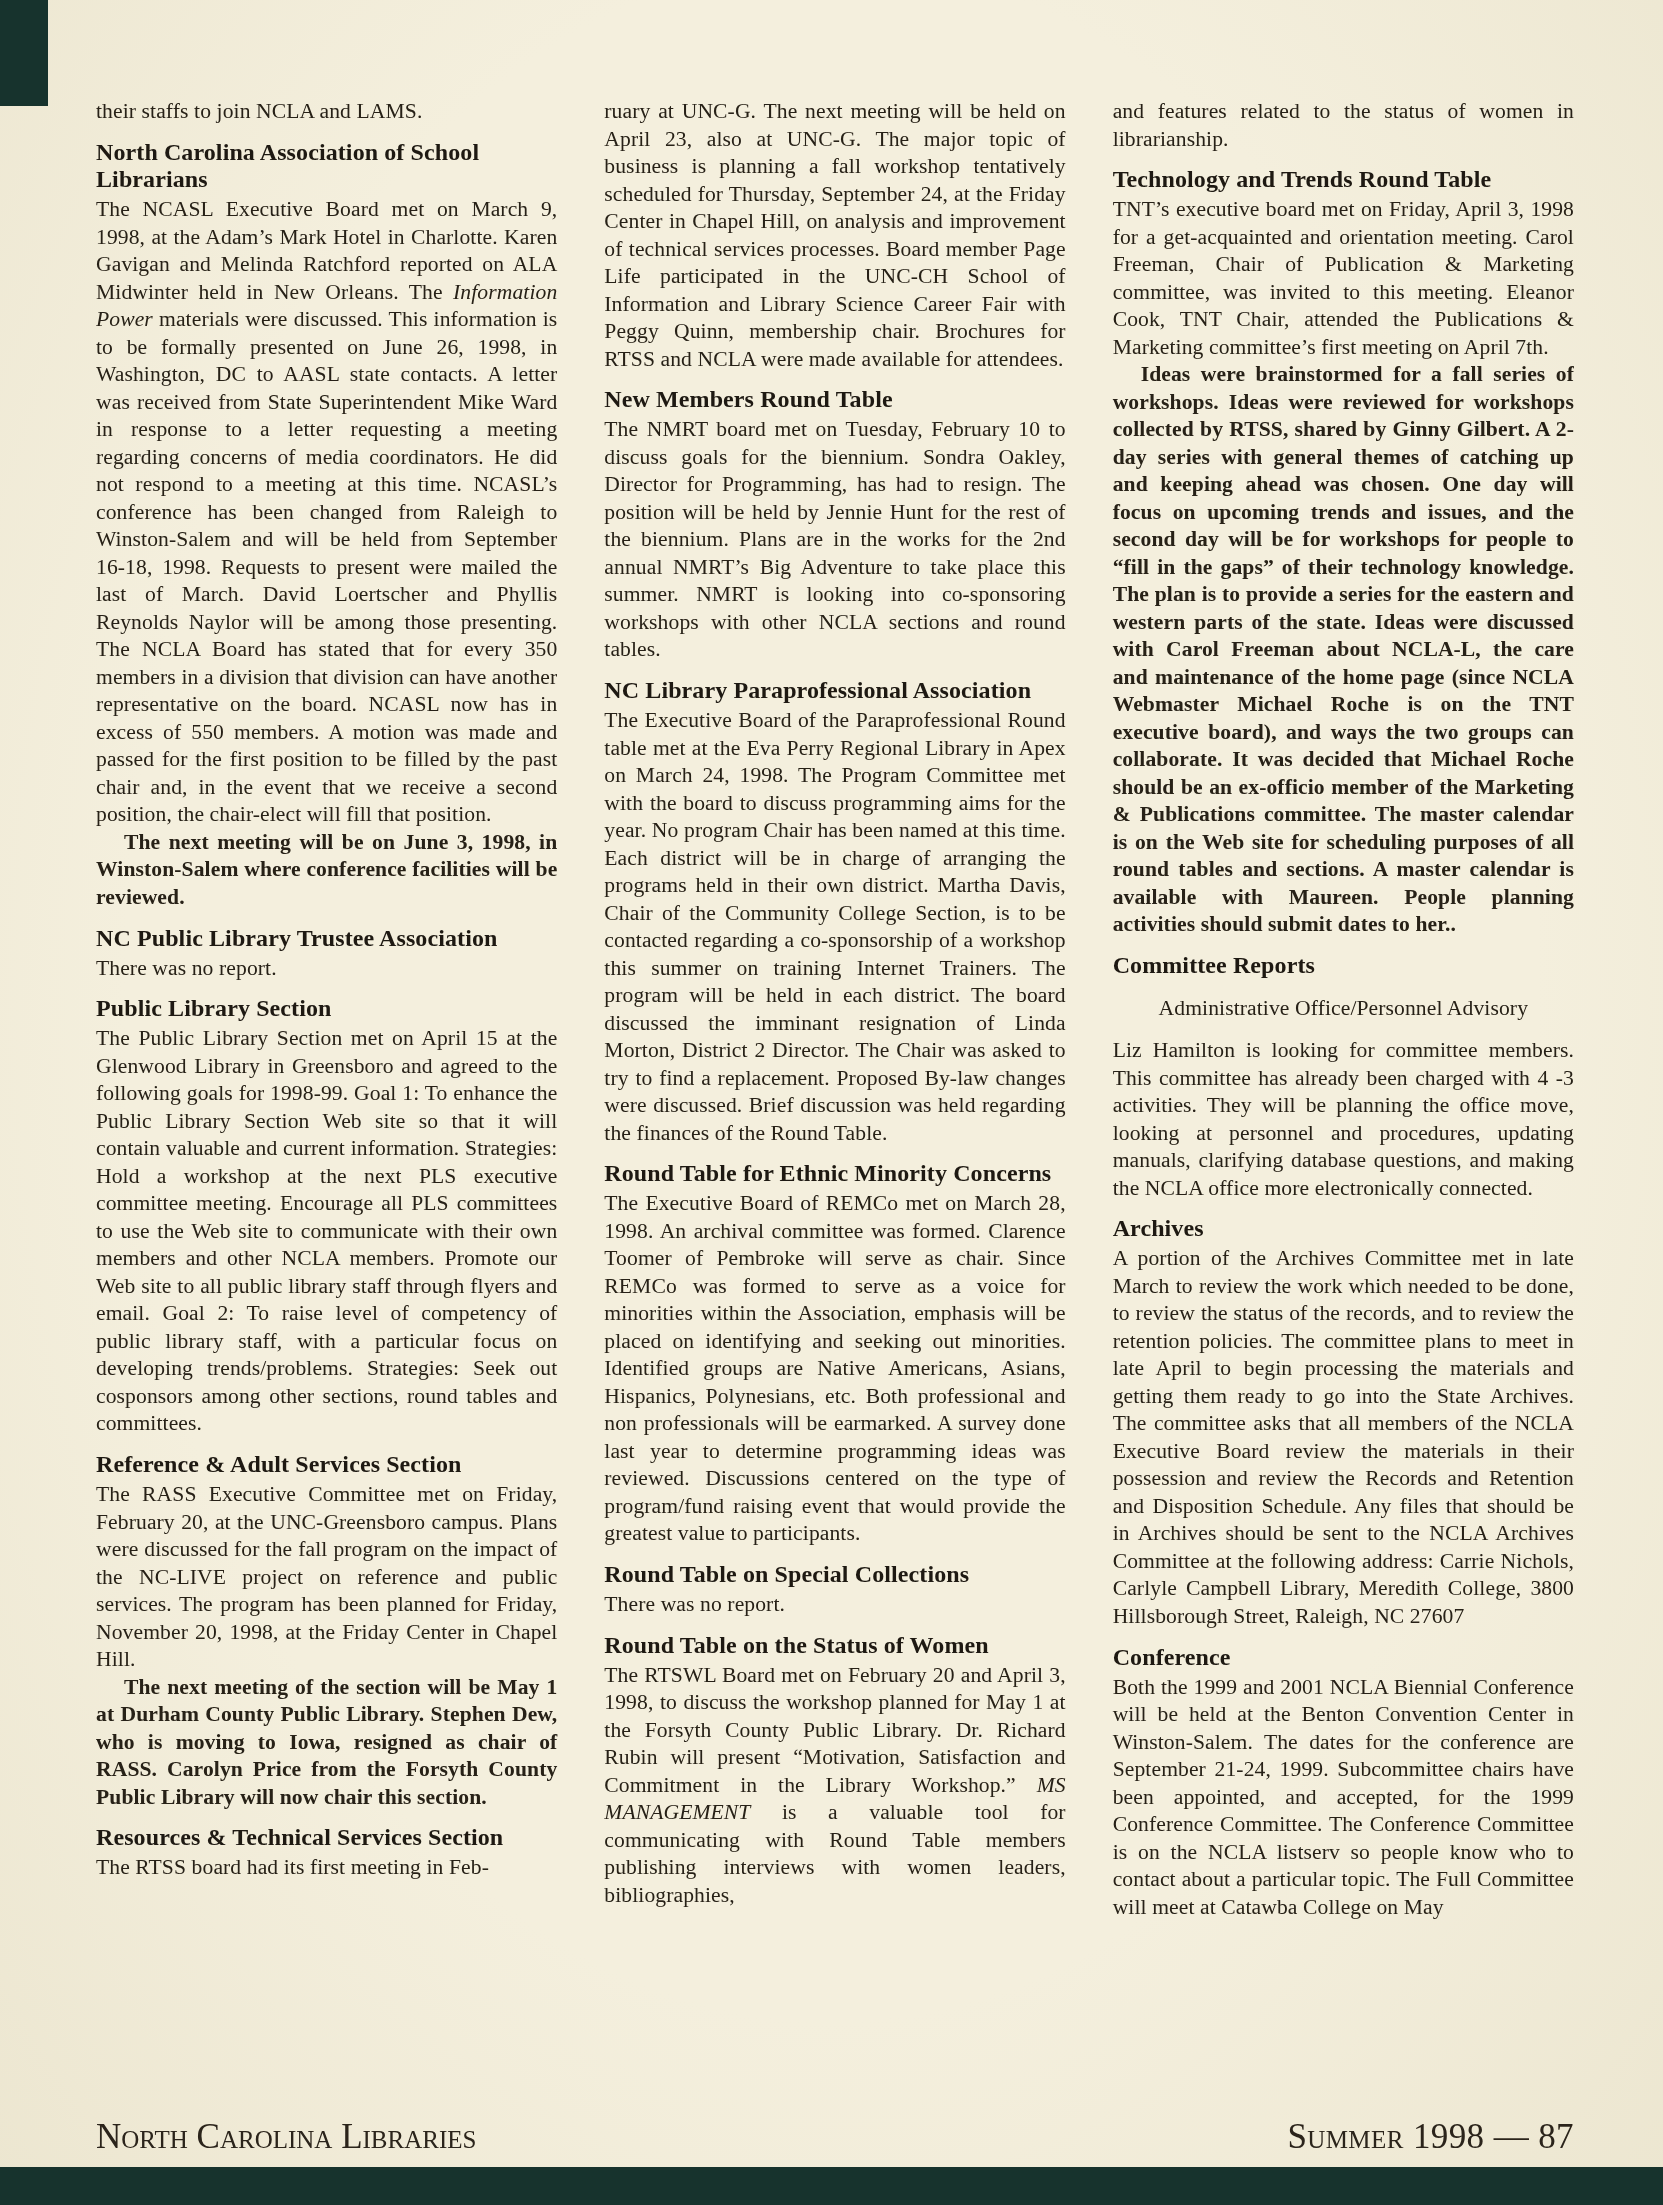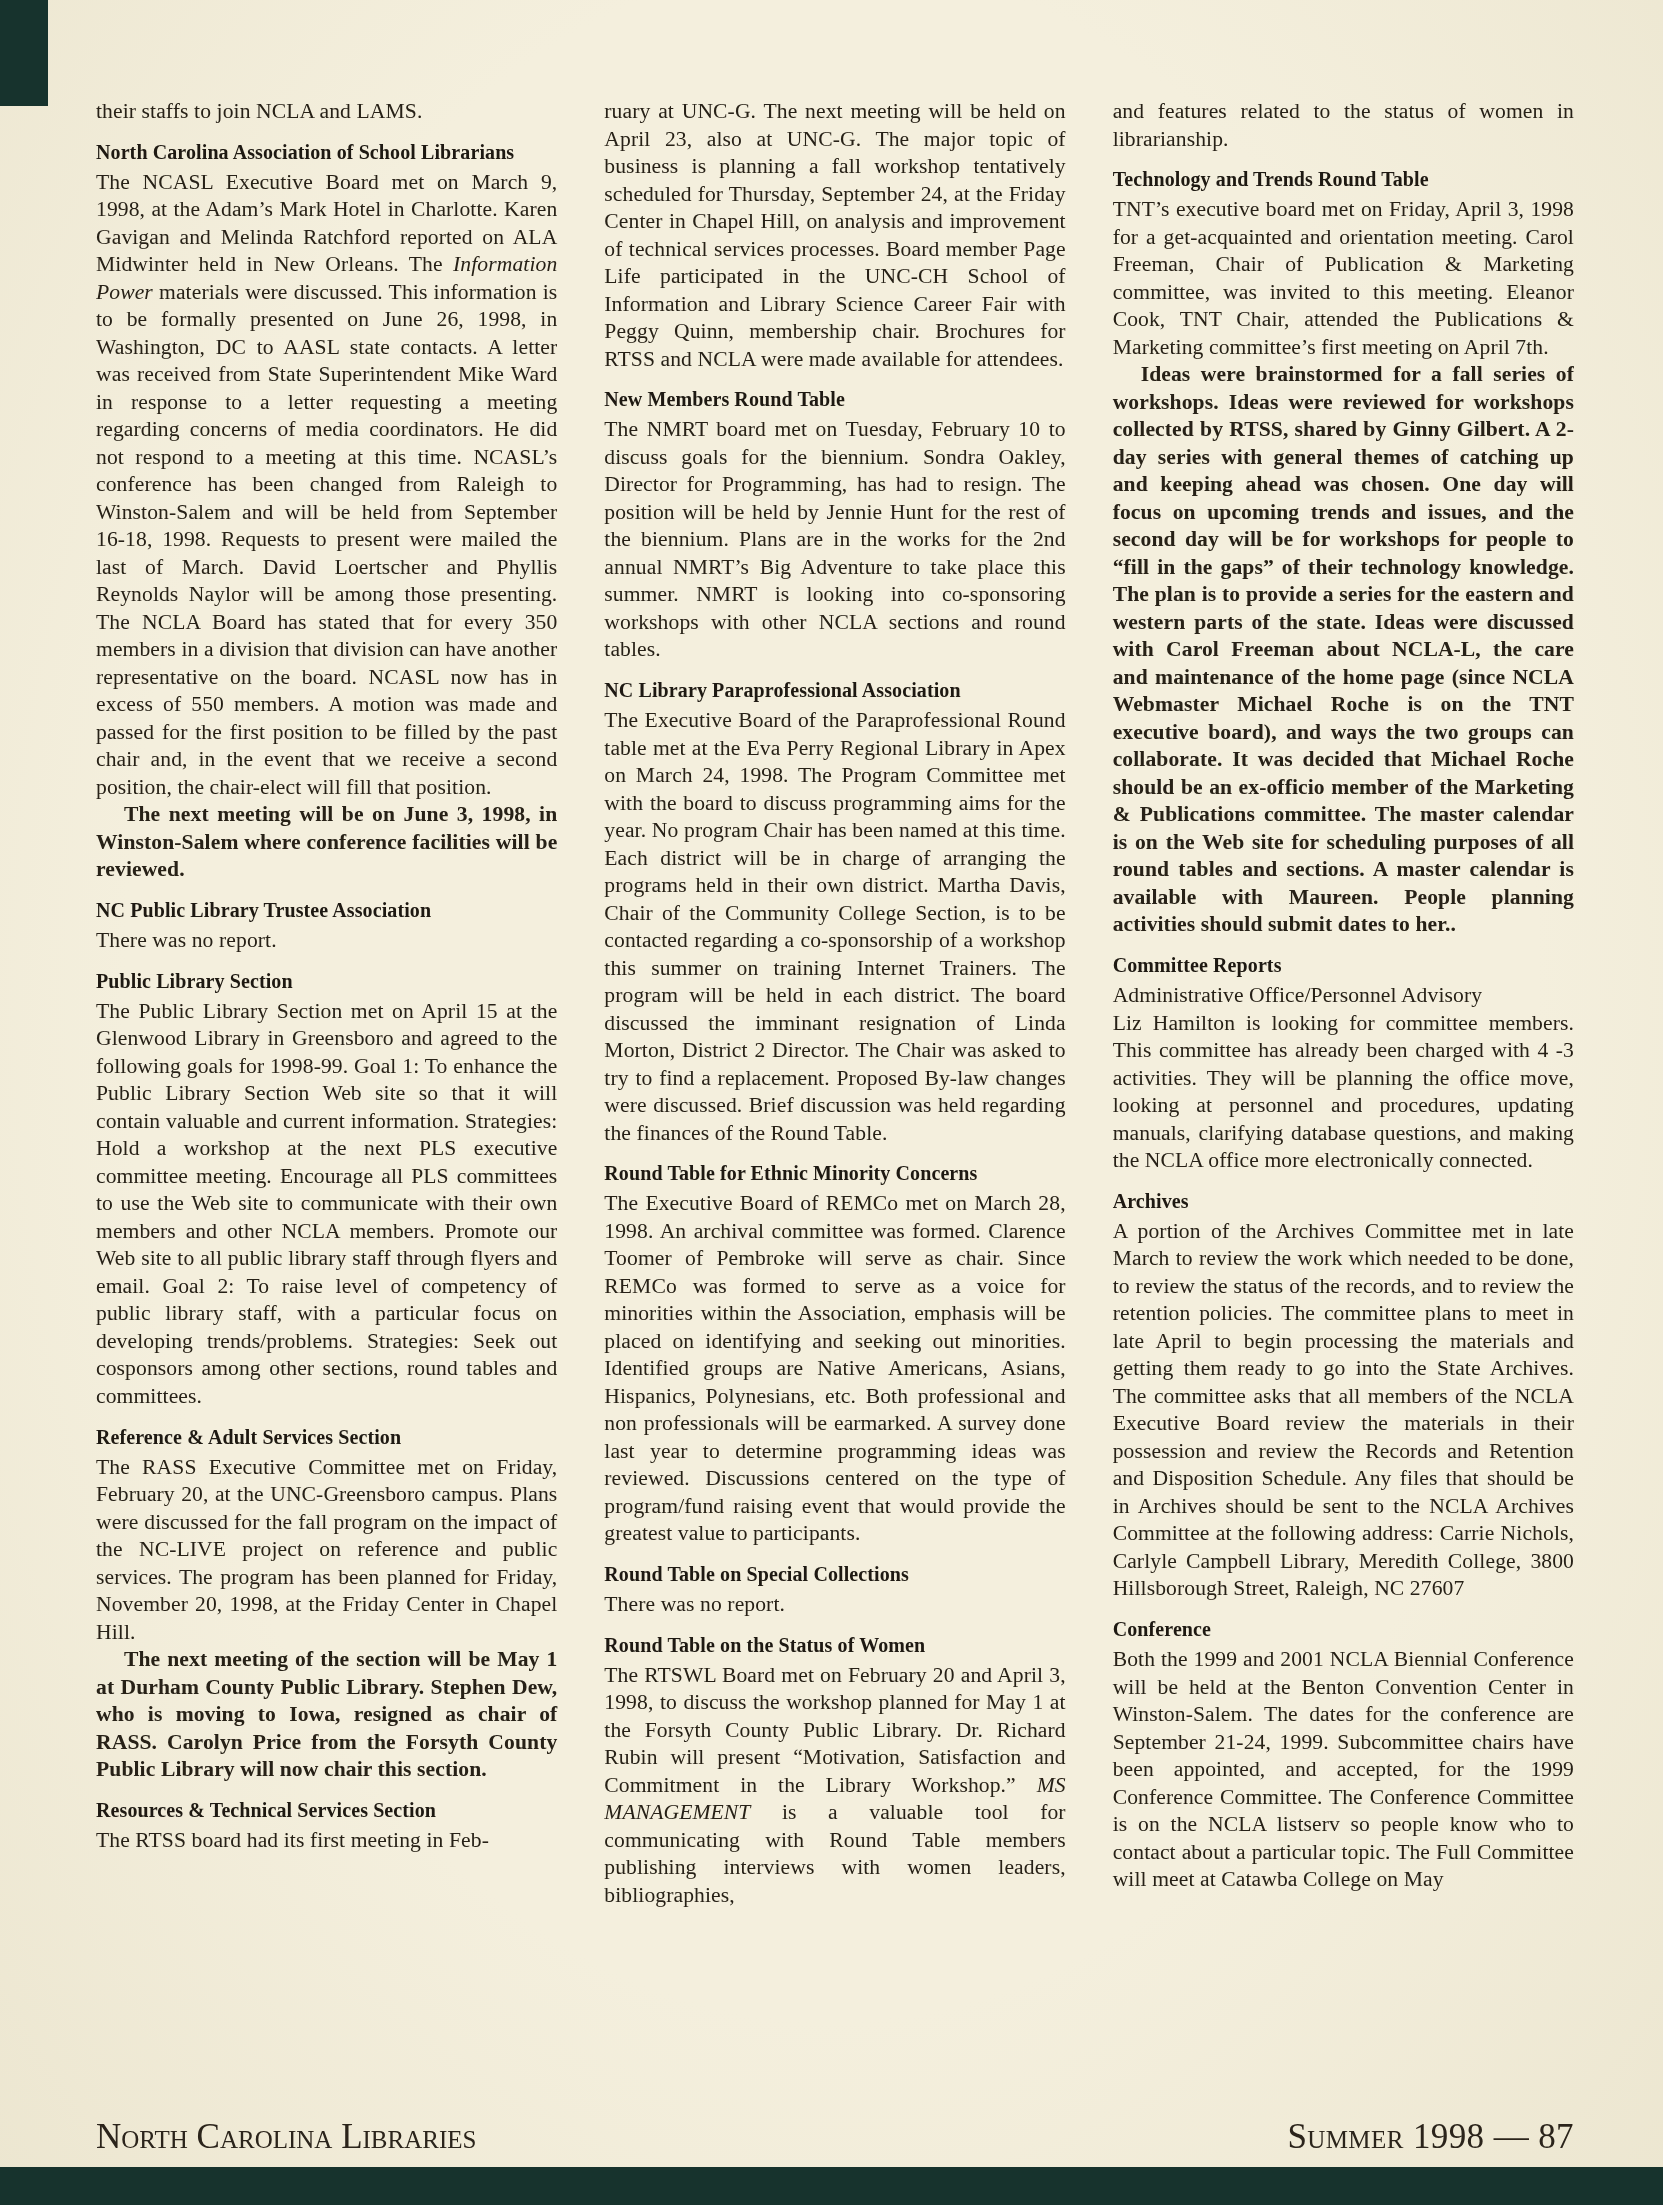--- a/index.html
+++ b/index.html
@@ -46,31 +46,31 @@
     font-size: 21.6px;
     line-height: 27.5px;
     text-align: justify;
     hyphens: auto;
     -webkit-hyphens: auto;
     letter-spacing: 0.1px;
   }
   .col p { margin: 0; }
   .col p.indent { text-indent: 28px; font-weight: bold; }
   .col h3.heading {
-    font-size: 20px;
+    font-size: 24px;
     line-height: 27.5px;
     font-weight: 700;
     margin: 13.3px 0 2.5px 0;
     text-align: left;
     color: #1e1912;
     hyphens: none;
   }
   .col p.subheading {
-    margin: 0;
-    text-align: left;
+    margin: 15px;
+    text-align: center;
   }
   .col em { font-style: italic; }
   .footer {
     position: absolute;
     left: 96px;
     right: 90px;
     bottom: 48px;
     display: flex;
     justify-content: space-between;
     align-items: baseline;

